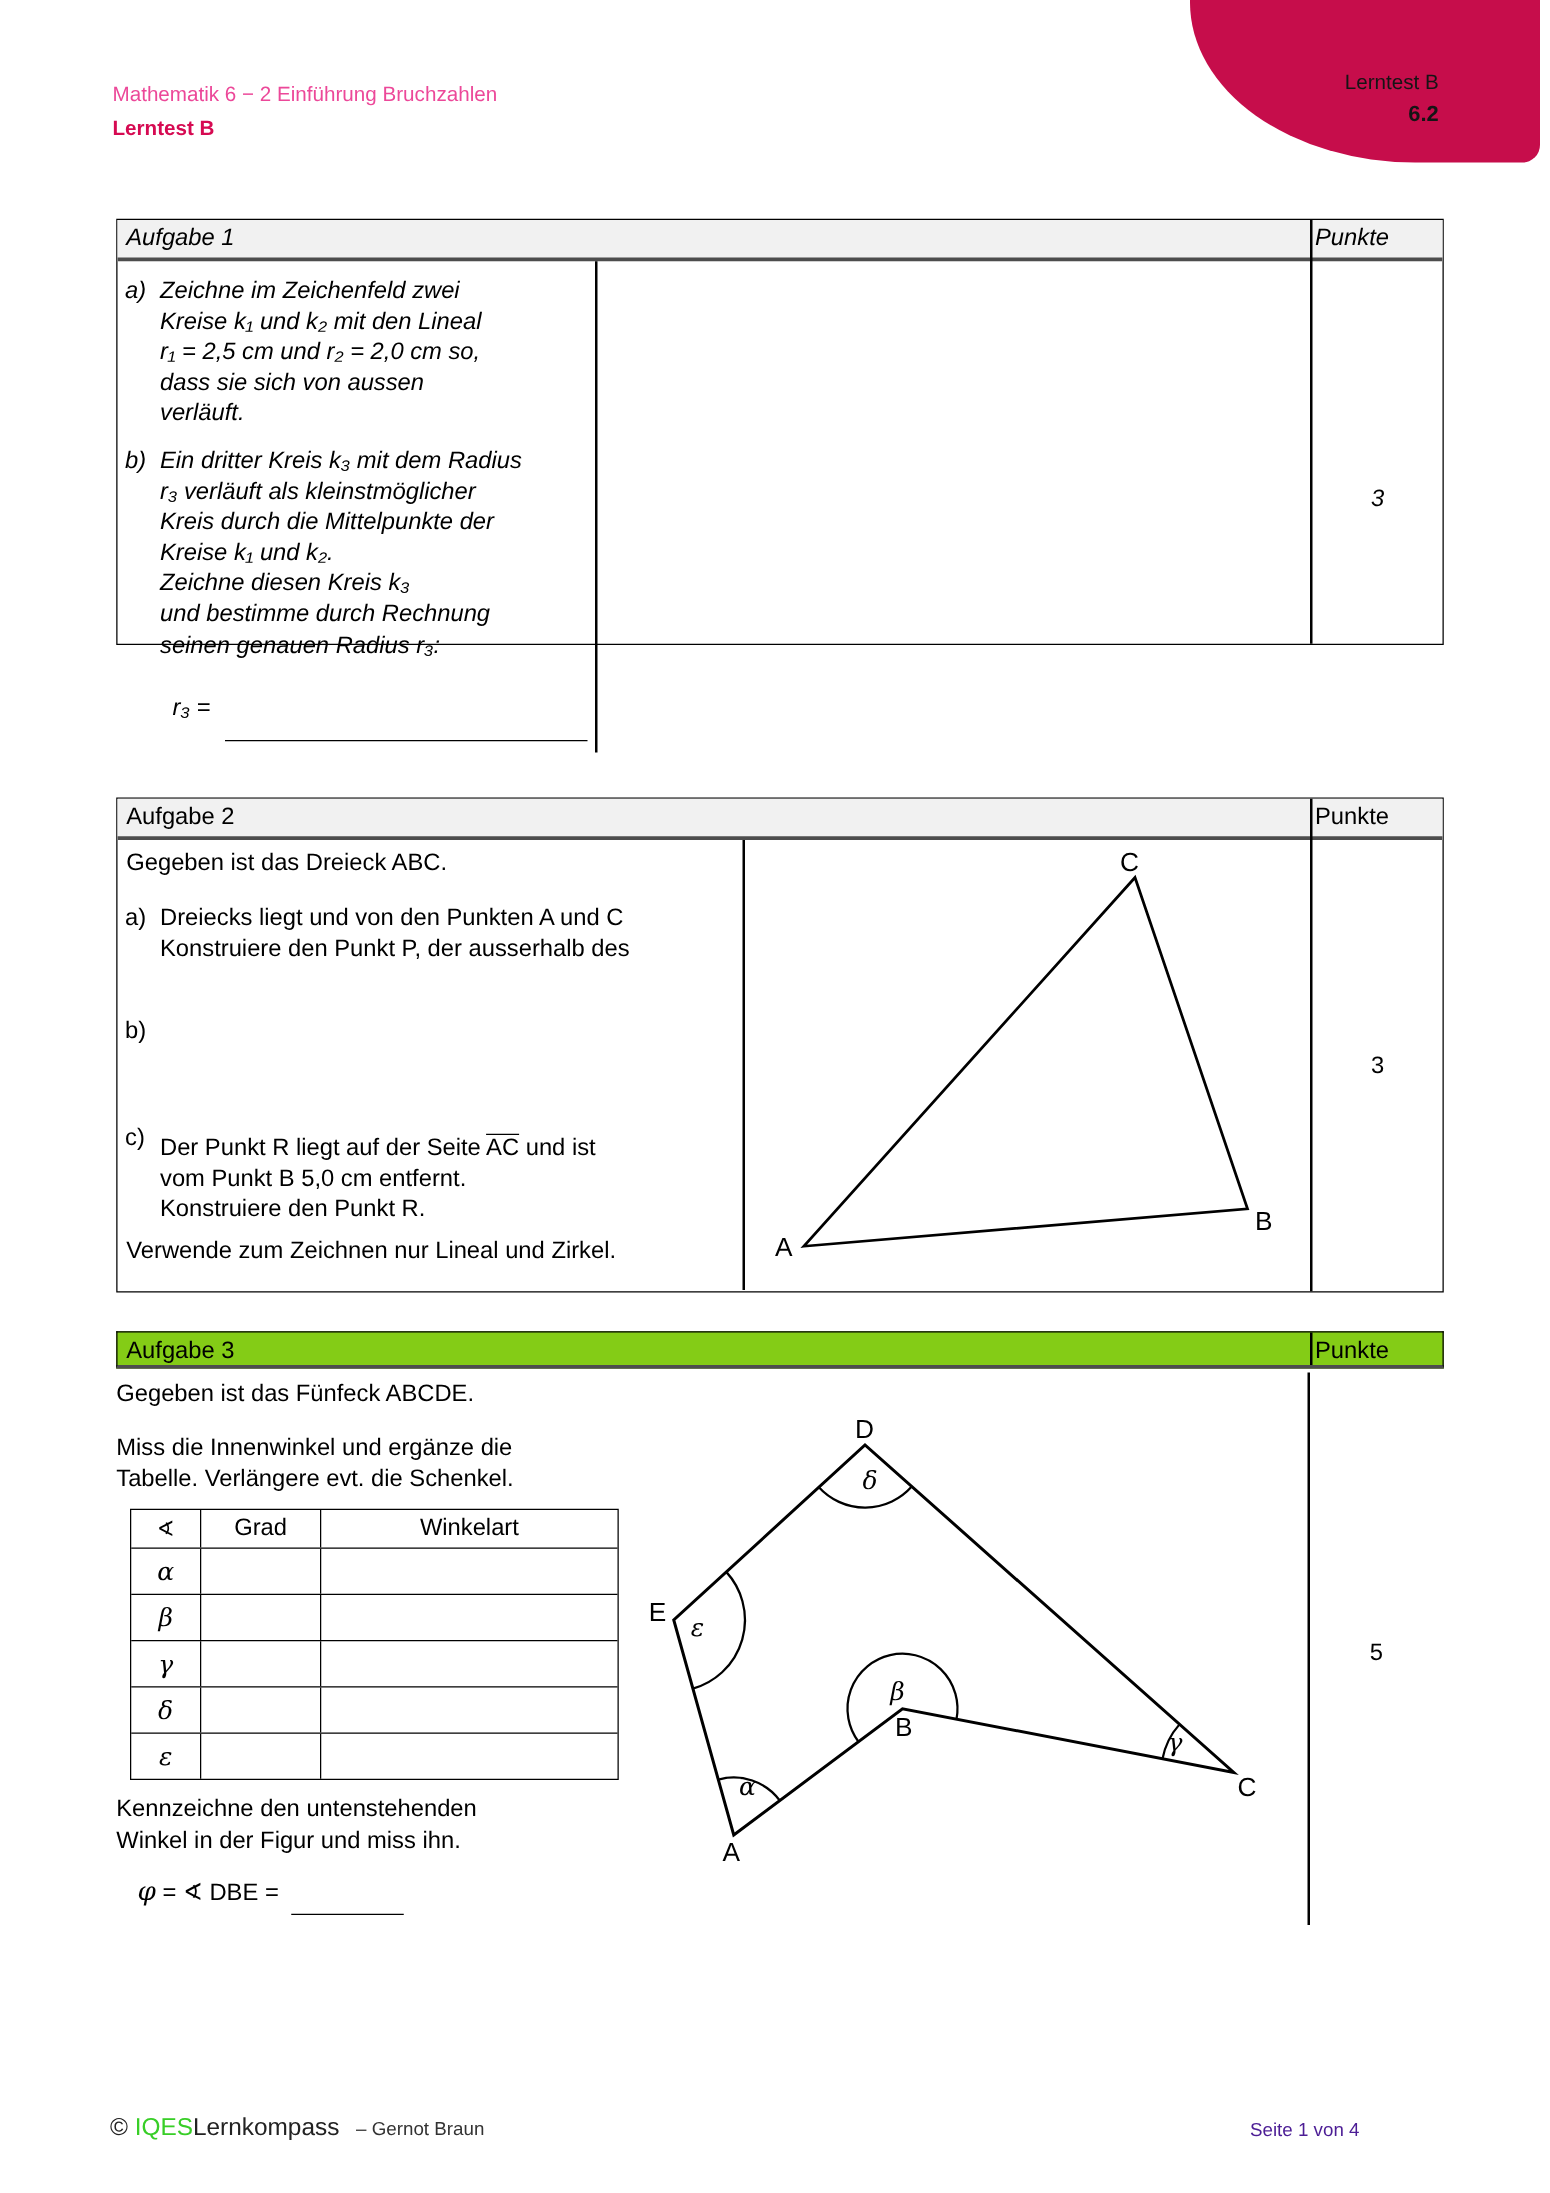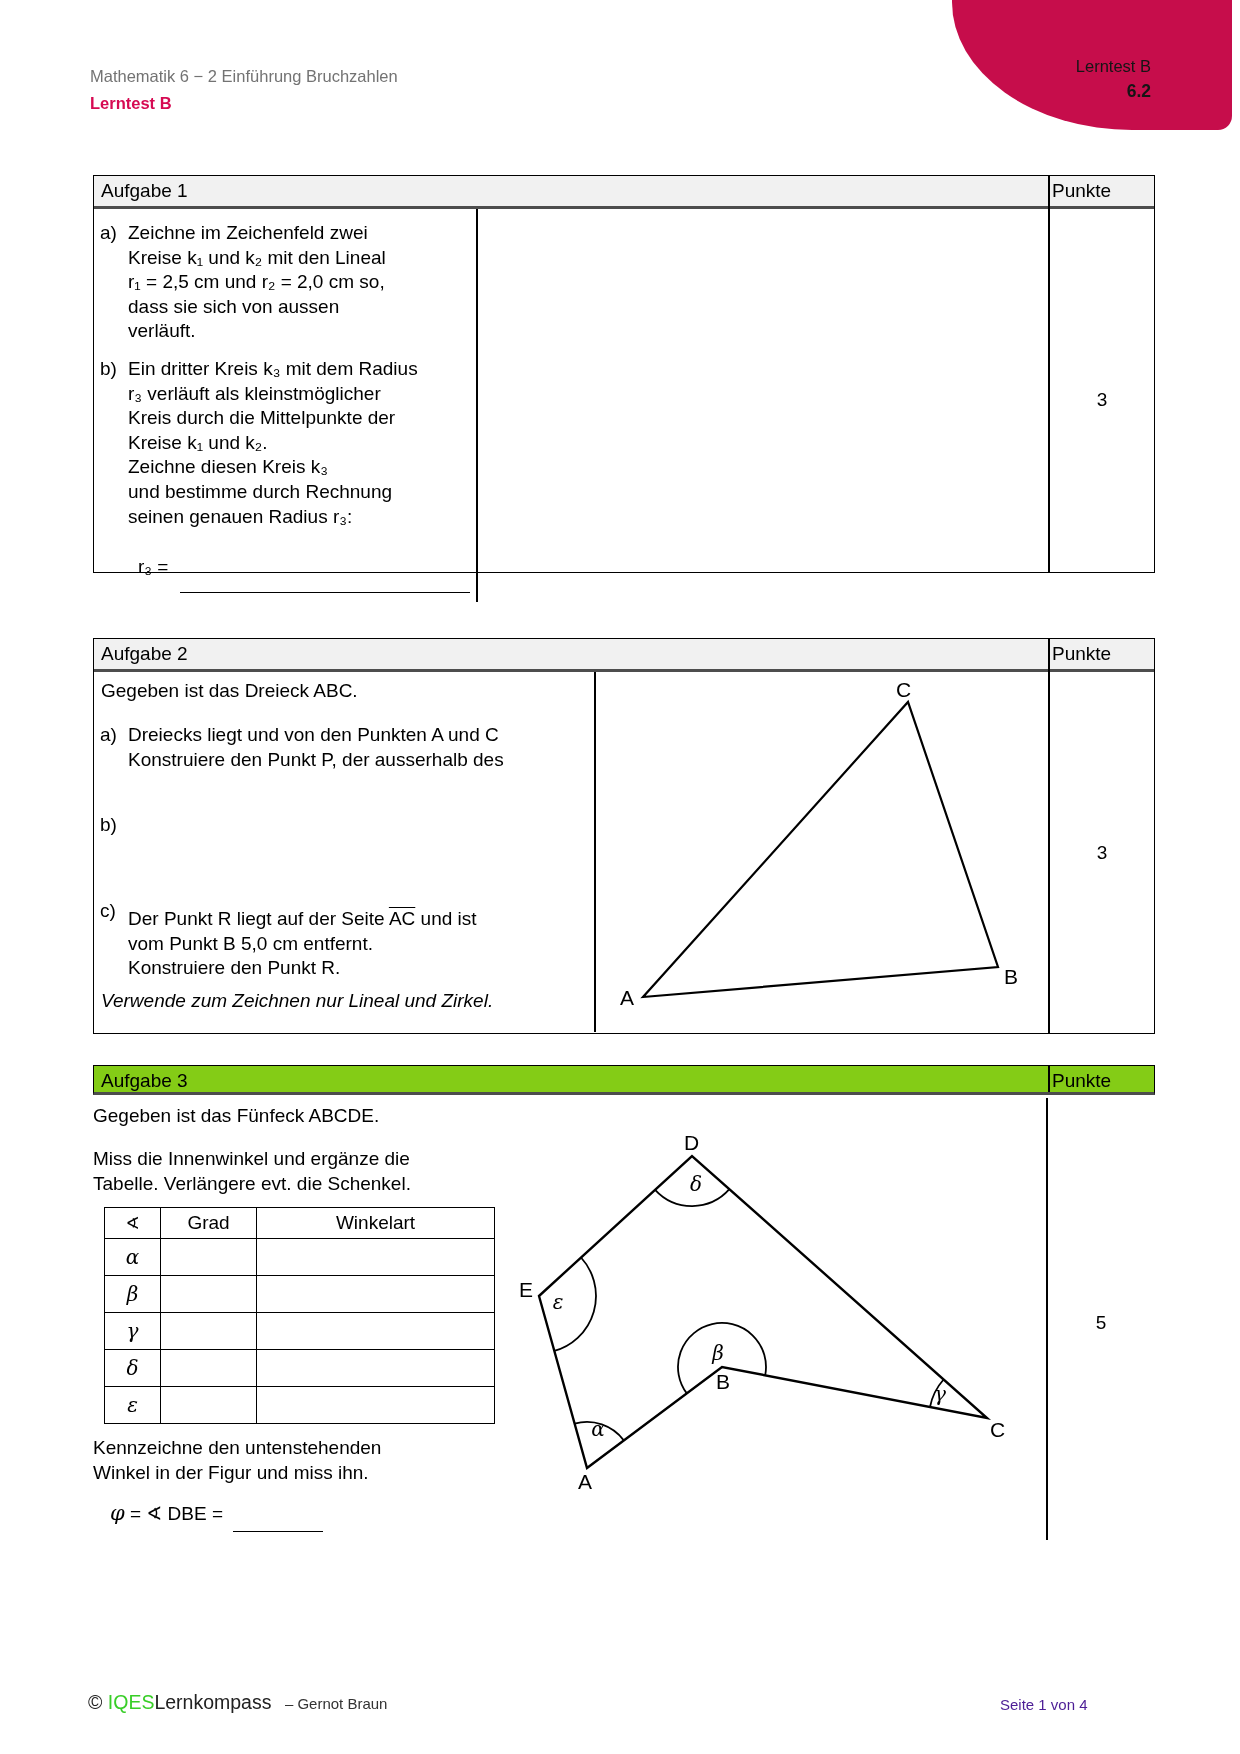--- a/index.html
+++ b/index.html
@@ -54,32 +54,32 @@
 
   svg text.vlabel { font-family:"Liberation Sans", sans-serif; font-size:21px; fill:#000; }
   svg text.alabel { font-family:"DejaVu Serif", serif; font-style:italic; font-size:20px; fill:#000; }
 </style>
 </head>
 <body>
 
 <div class="page">
 
   <div class="abs" style="left:90px; top:66px;">
-    <div class="small" style="color:#737373;">Mathematik 6 − 2 Einführung Bruchzahlen</div>
+    <div class="small" style="color:#ec4899;">Mathematik 6 − 2 Einführung Bruchzahlen</div>
     <div class="small" style="font-weight:bold; color:var(--test-color,#D60A52); margin-top:6px;">Lerntest B</div>
   </div>
 
   <div class="badge">
     <div class="badge-text">
       <div class="badge-title">Lerntest B</div>
       <div class="badge-num">6.2</div>
     </div>
   </div>
 
-  <div class="task-box" style="top:175px; height:398px;">
+  <div class="task-box" style="top:175px; height:341px;font-style:italic;">
     <div class="task-head">
       <div class="task-title">Aufgabe 1</div>
       <div class="punkte-label">Punkte</div>
     </div>
 
     <div class="vline" style="left:954px; top:0; height:100%;"></div>
     <div class="vline" style="left:382px; top:33px; height:393px;"></div>
 
     <div class="abs" style="left:384px; top:33px; width:570px; height:393px;"></div>
 
@@ -137,21 +137,21 @@
 
     <div class="t-item txt" style="left:6px; top:268px; width:490px;">
       <span class="lbl" style="position:relative; top:-8px;">c)</span>
       <span class="lines">
         <div><span>Der Punkt R liegt auf der Seite </span><span style="text-decoration:overline;">AC</span><span> und ist</span></div>
         <div>vom Punkt B 5,0 cm entfernt.</div>
         <div>Konstruiere den Punkt R.</div>
       </span>
     </div>
 
-    <div class="abs txt" style="left:7px; top:350px;font-style:italic;">Verwende zum Zeichnen nur Lineal und Zirkel.</div>
+    <div class="abs txt" style="left:7px; top:350px;">Verwende zum Zeichnen nur Lineal und Zirkel.</div>
 
     <div class="points-val" style="left:954px; top:203px;">3</div>
   </div>
 
   <svg class="abs" style="left:593px; top:668px;" width="454" height="366" viewBox="593 668 454 366">
     <polygon points="643,997 998,967 908,702" fill="none" stroke="#000" stroke-width="2.2"></polygon>
     <text class="vlabel" x="620" y="1005">A</text>
     <text class="vlabel" x="1004" y="984">B</text>
     <text class="vlabel" x="896" y="697">C</text>
   </svg>

